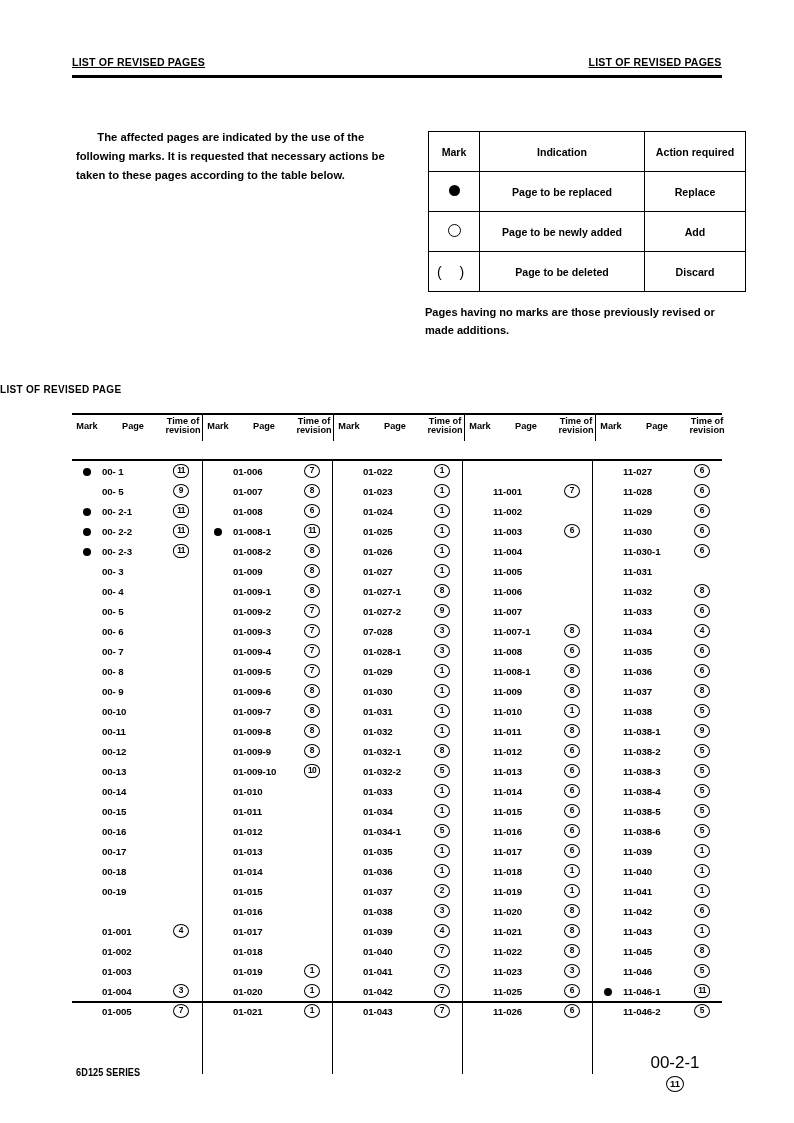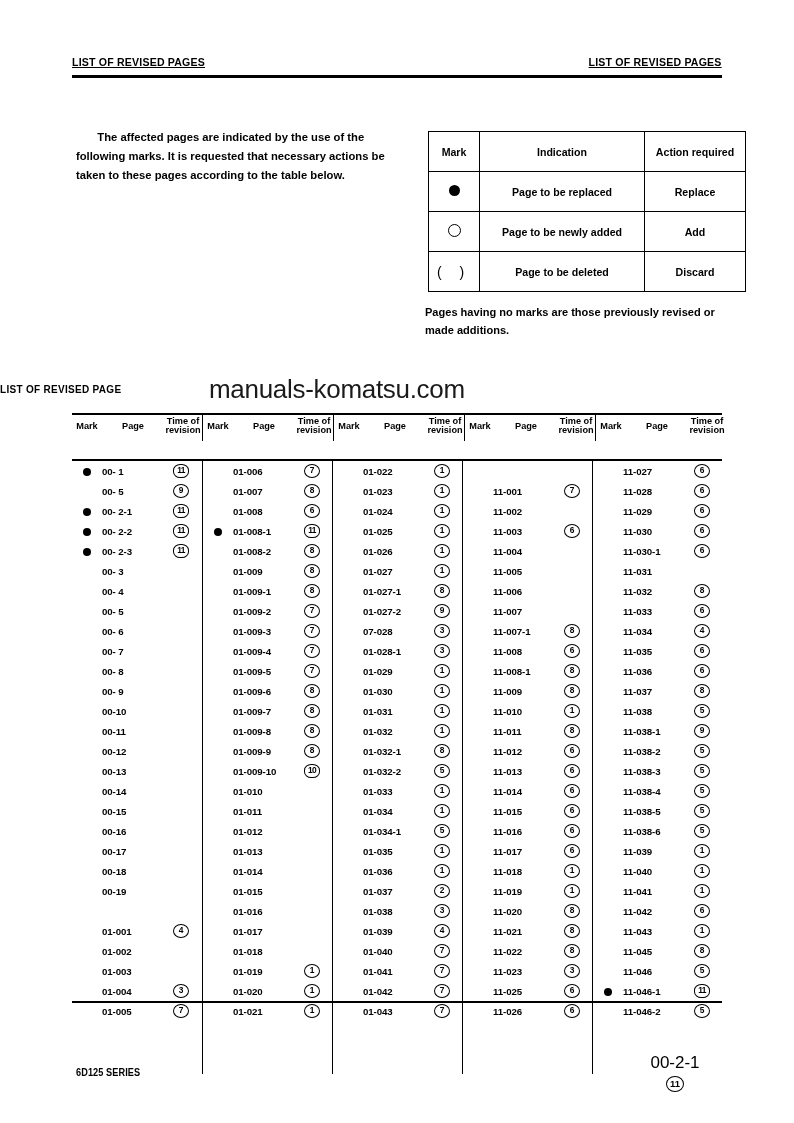--- a/index.html
+++ b/index.html
@@ -309,21 +309,20 @@
           <span class="sym-paren">(    )</span>
         </td>
         <td class="c-ind">Page to be deleted</td>
         <td class="c-act">Discard</td>
       </tr>
     </tbody>
   </table>
 
   <div class="note">Pages having no marks are those previously revised or made additions.</div>
 
-  <div class="watermark">manuals-komatsu.com</div>
 
   <div class="table-title">LIST OF REVISED PAGE</div>
 
   <div class="revtable-wrap">
     <div class="rule-top"></div>
     <table class="revtable">
       <thead>
         <tr class="hdr-row">
           <th style="width:30px">Mark</th>
           <th style="width:62px">Page</th>

